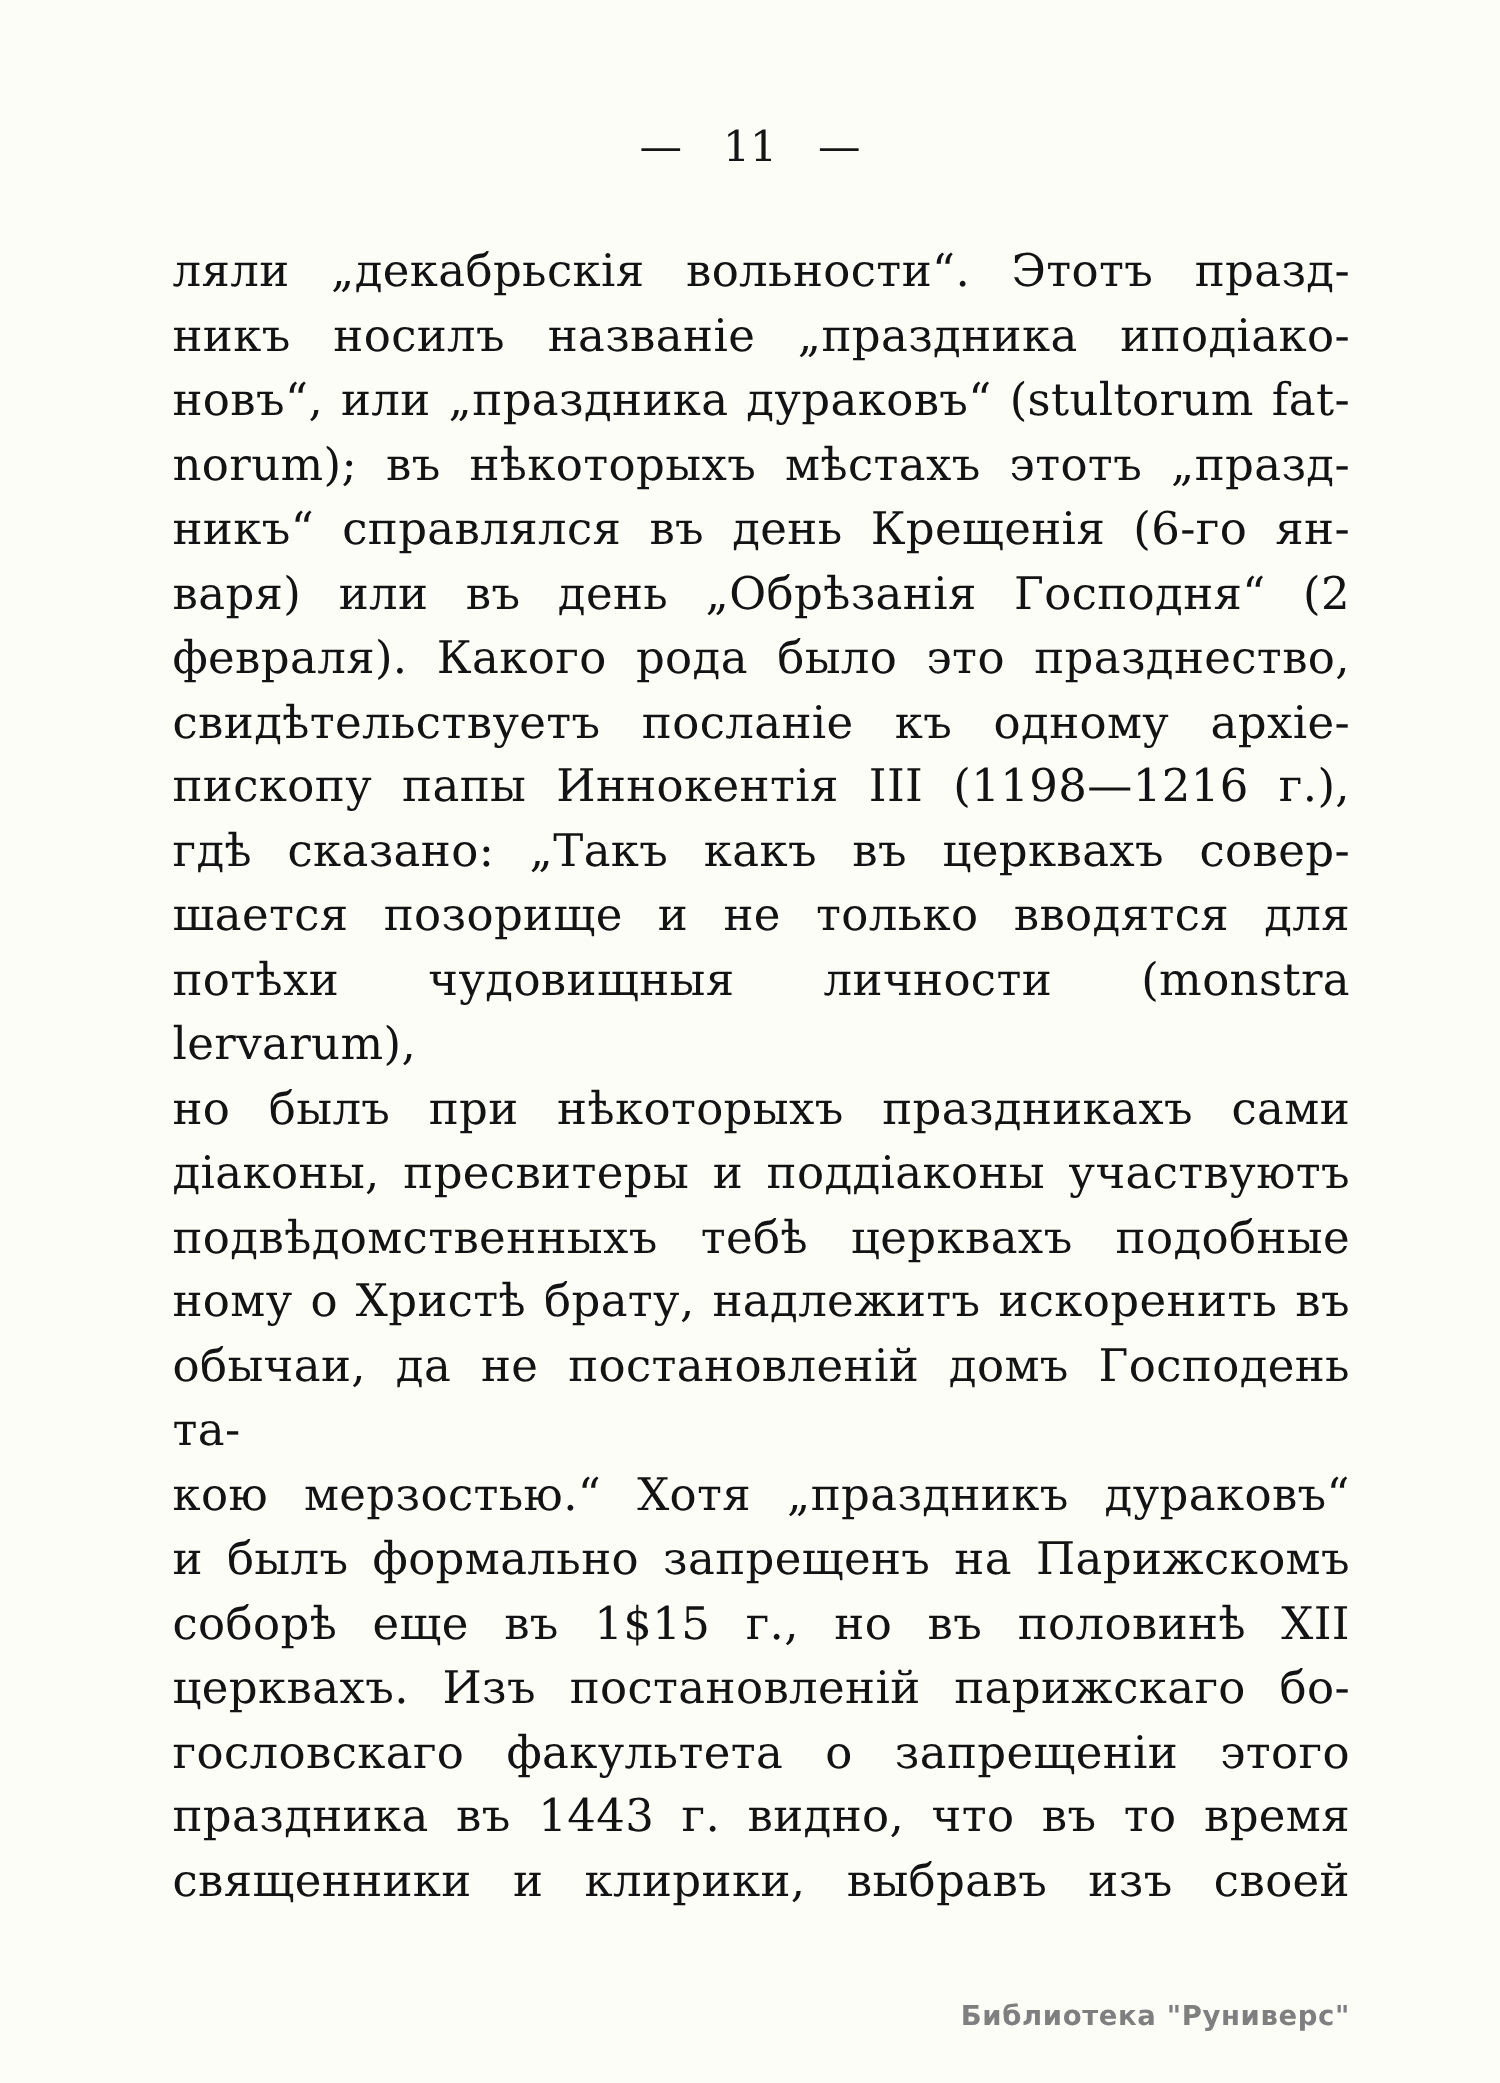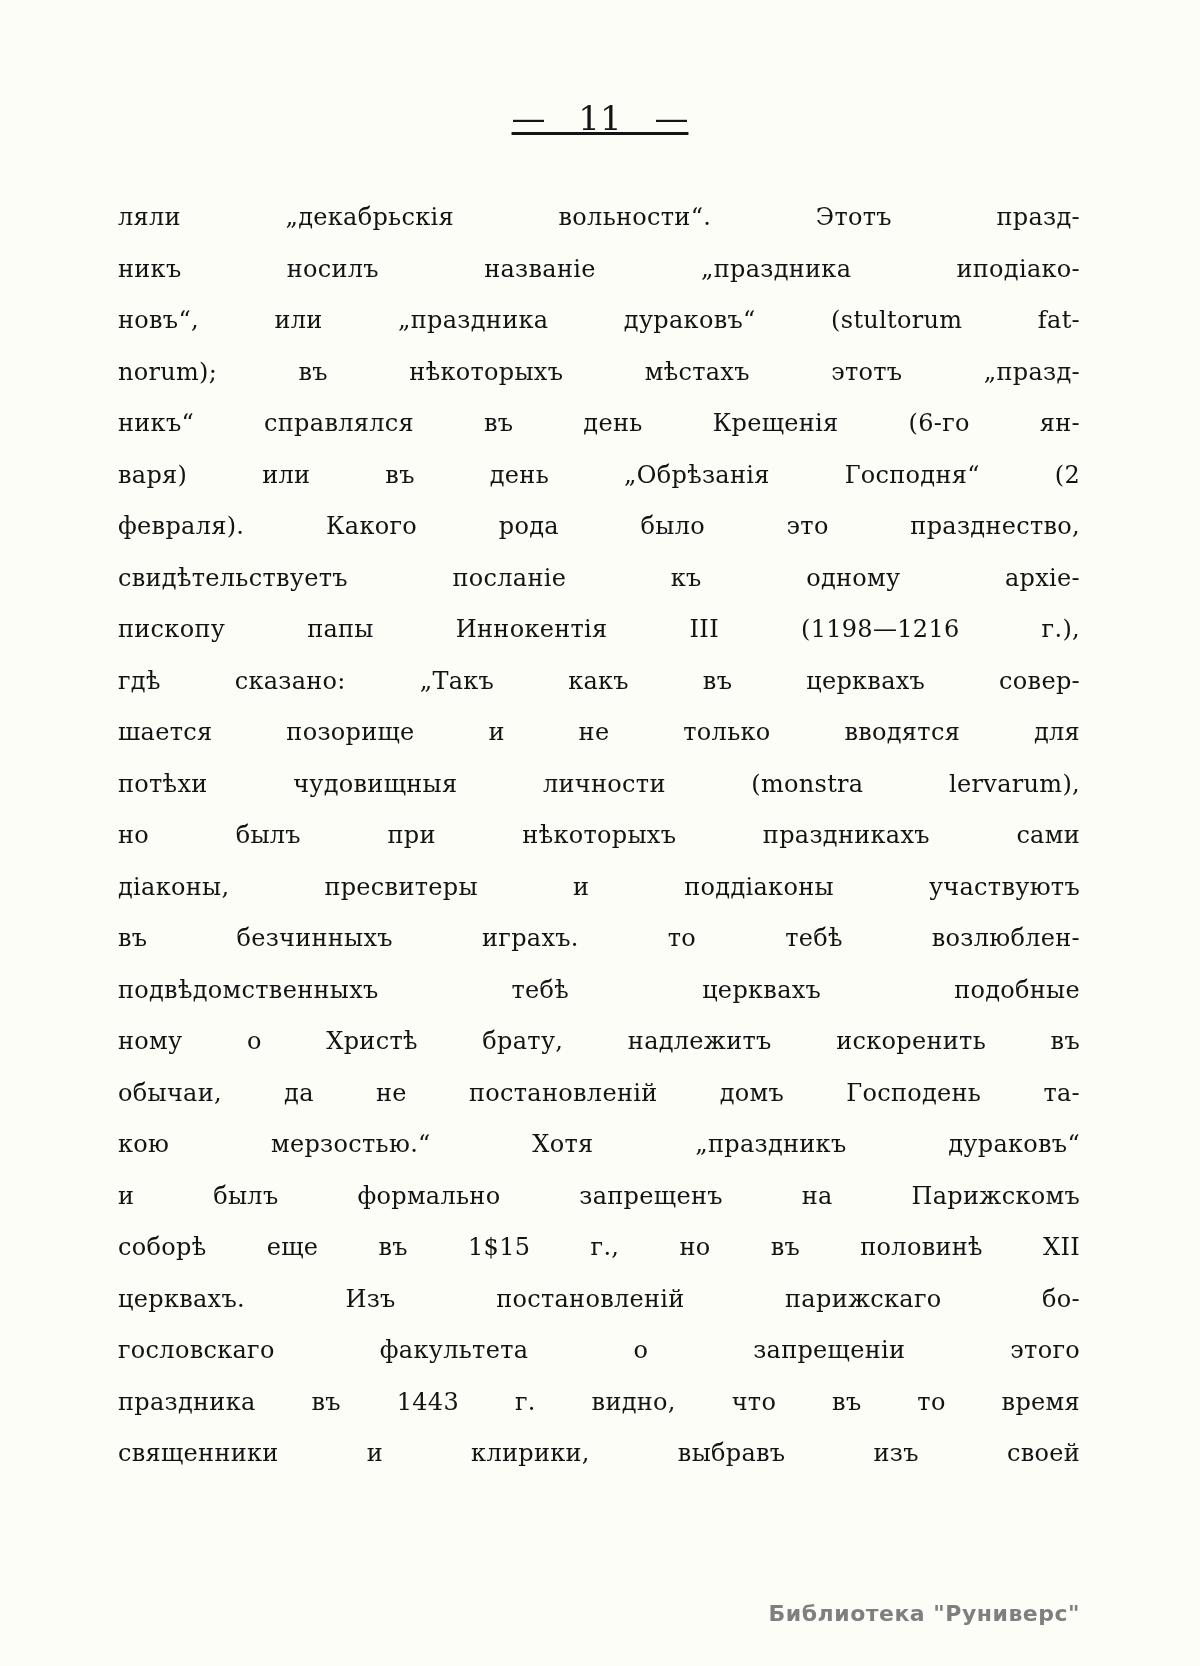--- a/index.html
+++ b/index.html
@@ -21,37 +21,37 @@
   }
   .page-number {
     position: absolute;
     top: 98px;
     left: 0;
     width: 100%;
     text-align: center;
     font-size: 34px;
     word-spacing: 22px;
     color: #151515;
-    text-decoration: underline;
   }
   .text-block {
     position: absolute;
     left: 118px;
     top: 192px;
     width: 962px;
   }
   .line {
-    font-size: 24px;
+    font-size: 36px;
     line-height: 51.5px;
     color: #131313;
     letter-spacing: 0.3px;
     text-align: justify;
     text-align-last: justify;
     -moz-text-align-last: justify;
     white-space: normal;
+    margin-left: 20px;
   }
   .watermark {
     position: absolute;
     top: 1601px;
     right: 120px;
     font-family: "DejaVu Sans", sans-serif;
     font-weight: bold;
     font-size: 22px;
     color: #7f7f7f;
     letter-spacing: 0.5px;
@@ -72,21 +72,20 @@
     <div class="line">никъ“ справлялся въ день Крещенія (6-го ян-</div>
     <div class="line">варя) или въ день „Обрѣзанія Господня“ (2</div>
     <div class="line">февраля). Какого рода было это празднество,</div>
     <div class="line">свидѣтельствуетъ посланіе къ одному архіе-</div>
     <div class="line">пископу папы Иннокентія III (1198—1216 г.),</div>
     <div class="line">гдѣ сказано: „Такъ какъ въ церквахъ совер-</div>
     <div class="line">шается позорище и не только вводятся для</div>
     <div class="line">потѣхи чудовищныя личности (monstra lervarum),</div>
     <div class="line">но былъ при нѣкоторыхъ праздникахъ сами</div>
     <div class="line">діаконы, пресвитеры и поддіаконы участвуютъ</div>
-    <div class="line">въ безчинныхъ играхъ. то тебѣ возлюблен-</div>
     <div class="line">подвѣдомственныхъ тебѣ церквахъ подобные</div>
     <div class="line">ному о Христѣ брату, надлежитъ искоренить въ</div>
     <div class="line">обычаи, да не постановленій домъ Господень та-</div>
     <div class="line">кою мерзостью.“ Хотя „праздникъ дураковъ“</div>
     <div class="line">и былъ формально запрещенъ на Парижскомъ</div>
     <div class="line">соборѣ еще въ 1$15 г., но въ половинѣ XII</div>
     <div class="line">церквахъ. Изъ постановленій парижскаго бо-</div>
     <div class="line">гословскаго факультета о запрещеніи этого</div>
     <div class="line">праздника въ 1443 г. видно, что въ то время</div>
     <div class="line">священники и клирики, выбравъ изъ своей</div>

